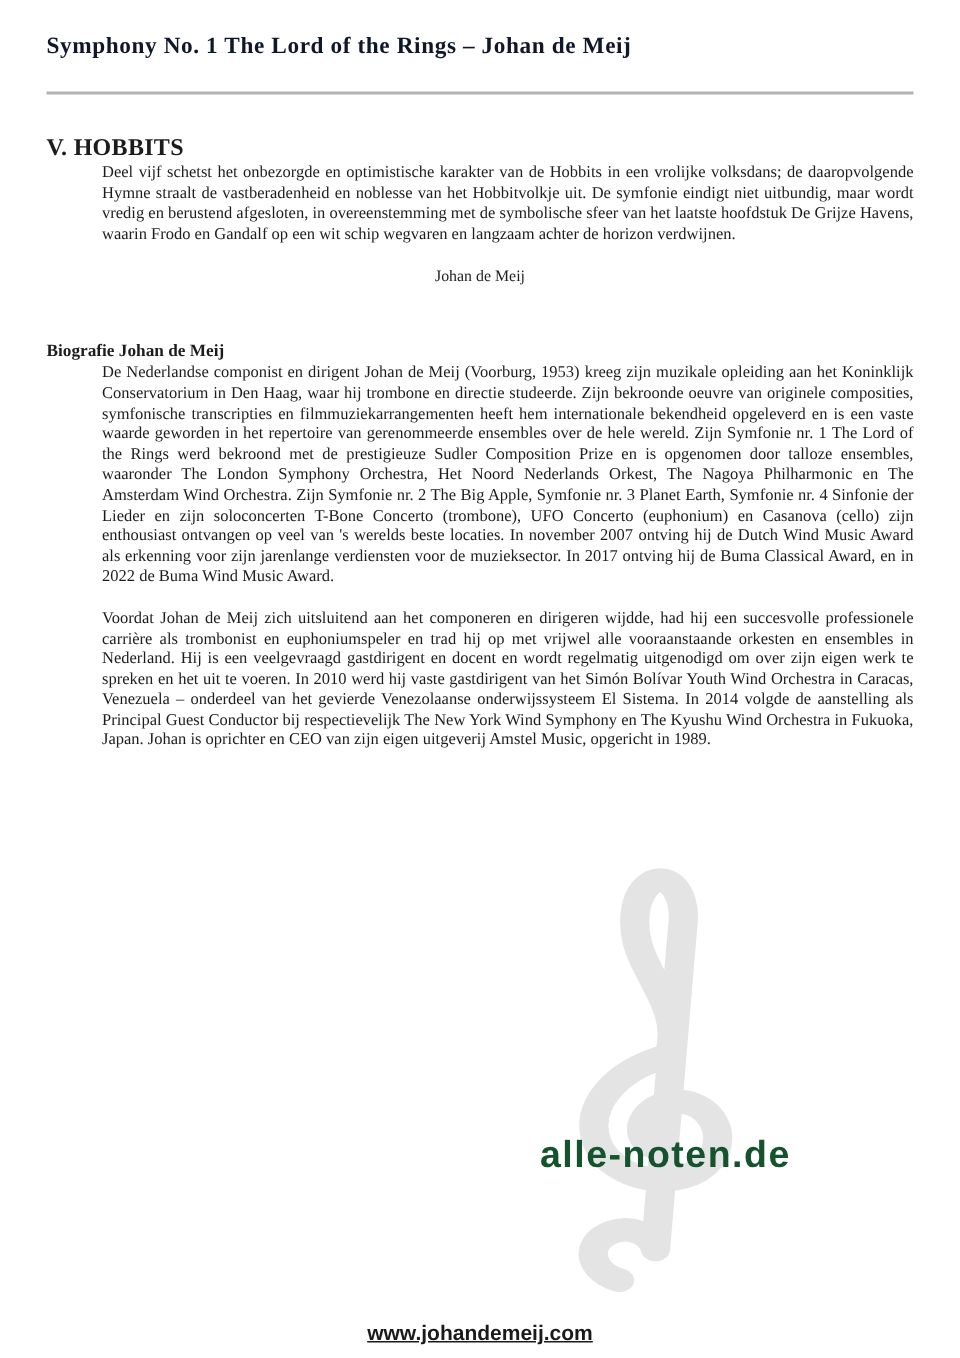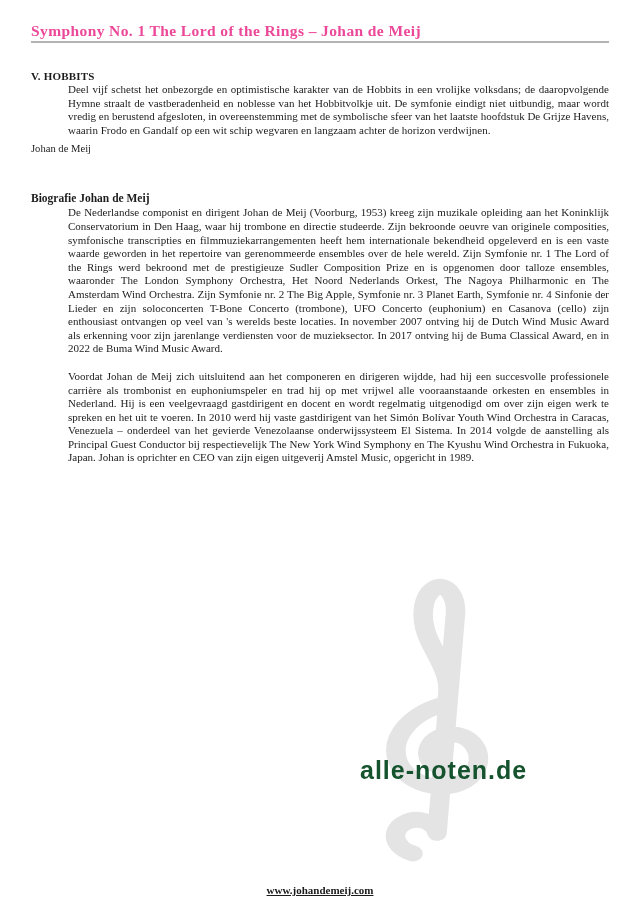--- a/index.html
+++ b/index.html
@@ -12,42 +12,42 @@
   }
   .page {
     position:relative;
     width:640px; height:905px;
     padding:22px 31px 0 31px;
   }
   .content { position:relative; z-index:1; }
   h1.doc-title {
     font-size:15.5px;
     font-weight:bold;
-    color:#ec4899;
+    color:#0f172a;
     letter-spacing:0.4px;
-    padding-bottom:1px;
+    padding-bottom:21px;
     border-bottom:2px solid #b3b3b3;
   }
   section.note { margin-top:27px; }
   h2.movement-heading {
-    font-size:11px;
+    font-size:16px;
     font-weight:bold;
     margin-bottom:1px;
     letter-spacing:0.2px;
   }
   p.body-text {
     font-size:11px;
     line-height:13.6px;
     text-align:justify;
     margin-left:37px;
   }
   p.signature {
     font-size:10.6px;
-    text-align:left;
-    margin-top:6px;
+    text-align:center;
+    margin-top:16px;
   }
   section.bio { margin-top:31px; }
   h2.bio-heading {
     font-size:11.5px;
     font-weight:bold;
     margin-bottom:2px;
     margin-top:38px;
   }
   section.bio p.body-text { margin-bottom:14px; }
   
@@ -71,22 +71,22 @@
   }
   
   footer.page-footer {
     position:absolute;
     left:0; bottom:7px;
     width:100%;
     text-align:center;
     z-index:1;
   }
   footer.page-footer a {
-    font-family:Liberation Serif, serif;
-    font-size:11px;
+    font-family:Liberation Sans, sans-serif;
+    font-size:14px;
     font-weight:bold;
     color:#1a1a1a;
     text-decoration:underline;
     cursor:pointer;
   }
 </style>
 </head>
 <body>
 
 <div class="page">

